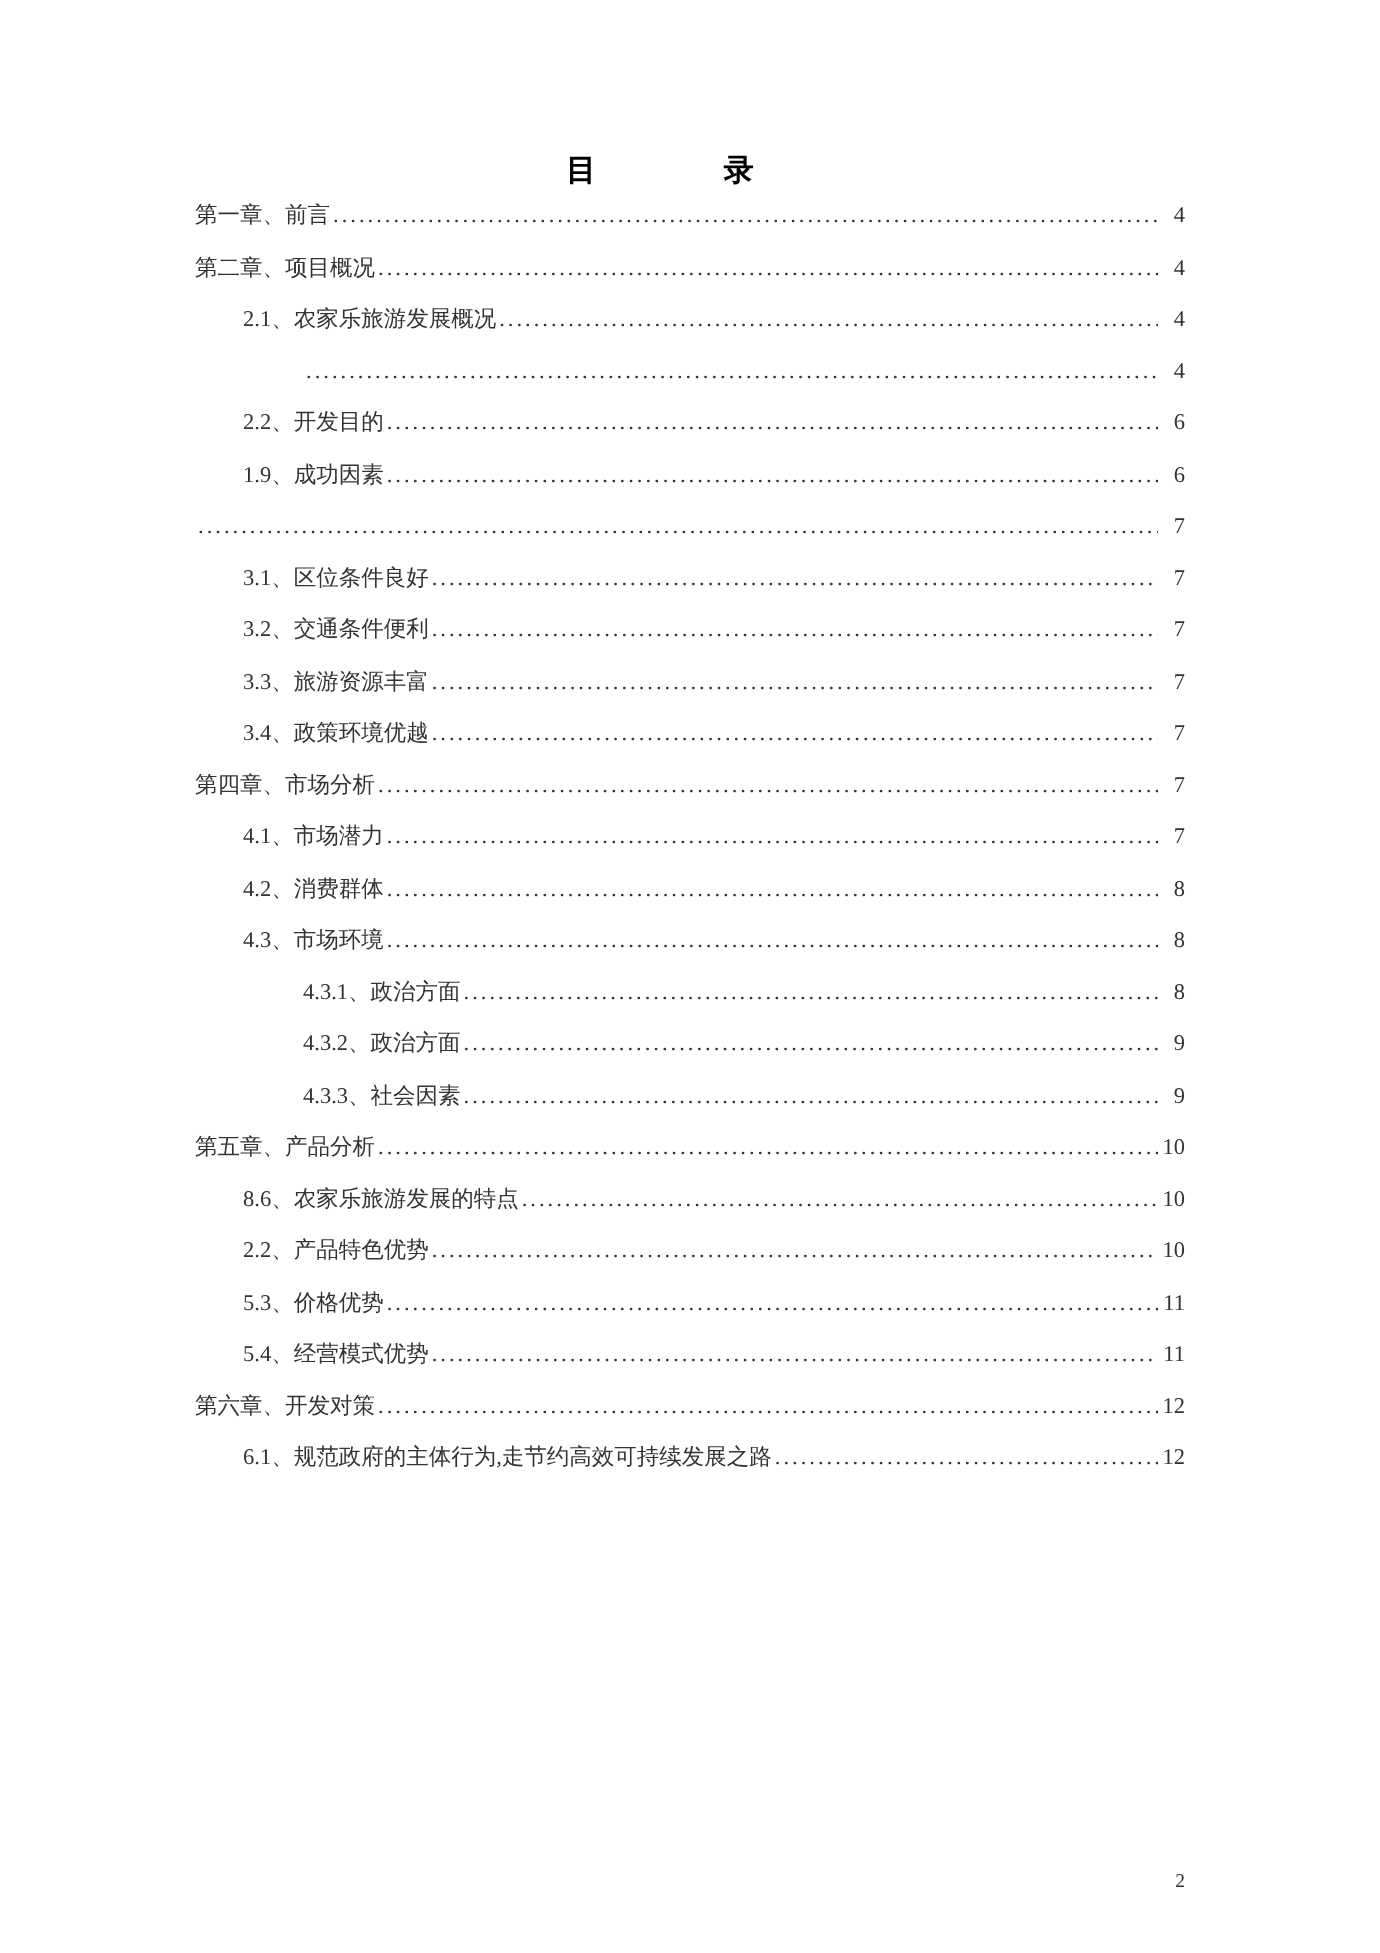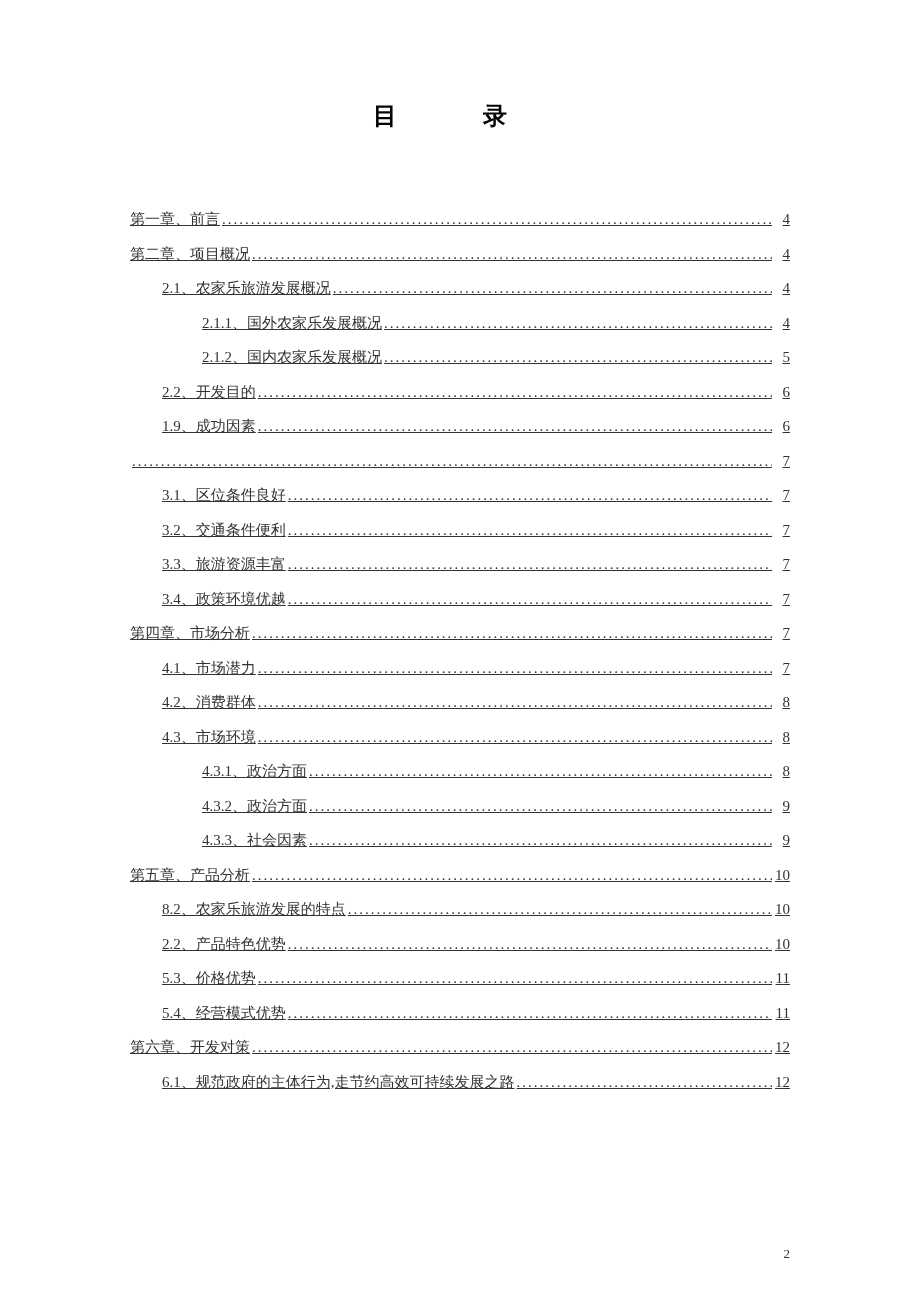--- a/index.html
+++ b/index.html
@@ -6,31 +6,29 @@
     body {
       width: 920px;
       height: 1302px;
       background: #ffffff;
       font-family: "SimSun", "宋体", serif;
       position: relative;
       padding: 100px 130px 60px 130px;
     }
     .title {
       text-align: center;
-      font-size: 24px;
+      font-size: 20px;
       font-weight: bold;
       letter-spacing: 40px;
-      margin-bottom: 70px;
       color: #000;
     }
     .toc {
       font-size: 15px;
       color: #333;
       line-height: 2.3;
-      text-decoration: underline;
     }
     .toc-entry {
       display: flex;
       align-items: baseline;
       white-space: nowrap;
       overflow: hidden;
     }
     .toc-entry.level-0 { padding-left: 0; }
     .toc-entry.level-1 { padding-left: 32px; }
     .toc-entry.level-2 { padding-left: 72px; }
@@ -74,28 +72,22 @@
       <span class="toc-label">第二章、项目概况</span>
       <span class="toc-dots"></span>
       <span class="toc-page">4</span>
     </div>
     <div class="toc-entry level-1">
       <span class="toc-label">2.1、农家乐旅游发展概况</span>
       <span class="toc-dots"></span>
       <span class="toc-page">4</span>
     </div>
     <div class="toc-entry level-2">
-      <span class="toc-label">2.1.1、国外农家乐发展概况</span>
       <span class="toc-dots"></span>
       <span class="toc-page">4</span>
-    </div>
-    <div class="toc-entry level-2">
-      <span class="toc-label">2.1.2、国内农家乐发展概况</span>
-      <span class="toc-dots"></span>
-      <span class="toc-page">5</span>
     </div>
     <div class="toc-entry level-1">
       <span class="toc-label">2.2、开发目的</span>
       <span class="toc-dots"></span>
       <span class="toc-page">6</span>
     </div>
     <div class="toc-entry level-1">
       <span class="toc-label">1.9、成功因素</span>
       <span class="toc-dots"></span>
       <span class="toc-page">6</span>
@@ -158,21 +150,21 @@
       <span class="toc-label">4.3.3、社会因素</span>
       <span class="toc-dots"></span>
       <span class="toc-page">9</span>
     </div>
     <div class="toc-entry level-0">
       <span class="toc-label">第五章、产品分析</span>
       <span class="toc-dots"></span>
       <span class="toc-page">10</span>
     </div>
     <div class="toc-entry level-1">
-      <span class="toc-label">8.2、农家乐旅游发展的特点</span>
+      <span class="toc-label">8.6、农家乐旅游发展的特点</span>
       <span class="toc-dots"></span>
       <span class="toc-page">10</span>
     </div>
     <div class="toc-entry level-1">
       <span class="toc-label">2.2、产品特色优势</span>
       <span class="toc-dots"></span>
       <span class="toc-page">10</span>
     </div>
     <div class="toc-entry level-1">
       <span class="toc-label">5.3、价格优势</span>

